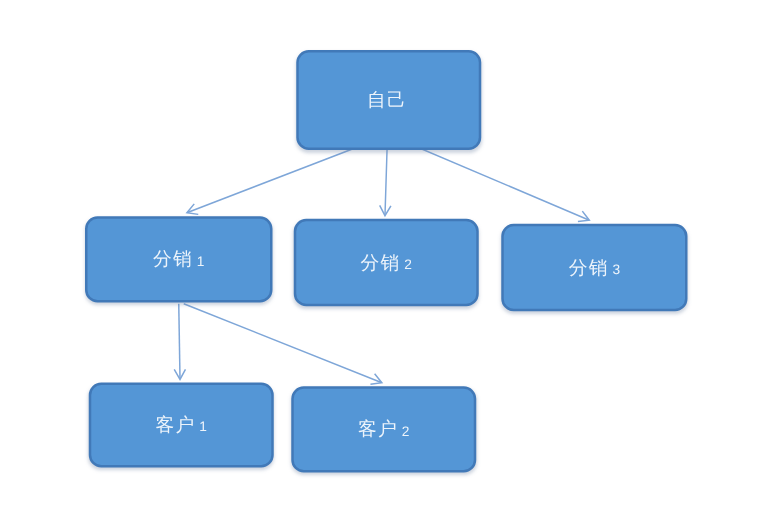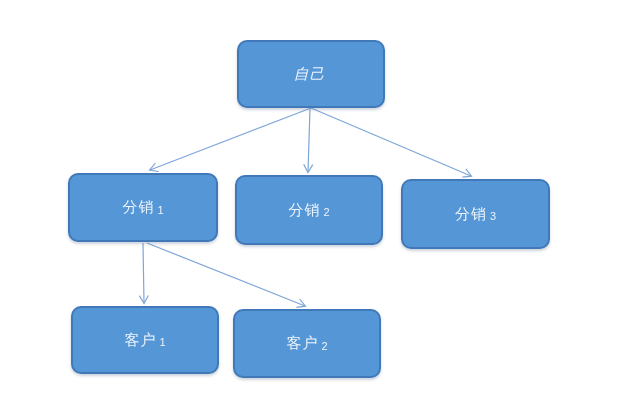--- a/index.html
+++ b/index.html
@@ -36,21 +36,21 @@
     box-shadow: 0 2px 3px rgba(110, 130, 160, 0.35);
   }
   .node .num {
     font-size: 11px;
     margin-left: 3px;
     position: relative;
     top: 2px;
     letter-spacing: 0;
   }
   
-  .n-self  { left: 237px; top: 40px;  width: 148px; height: 68px; font-style: italic; }
+  .n-self  { left: 237px; top: 40px;  width: 148px; height: 80px; }
   .n-dist1 { left: 68px;  top: 173px; width: 150px; height: 69px; }
   .n-dist2 { left: 235px; top: 175px; width: 148px; height: 70px; }
   .n-dist3 { left: 401px; top: 179px; width: 149px; height: 70px; }
   .n-cust1 { left: 71px;  top: 306px; width: 148px; height: 68px; }
   .n-cust2 { left: 233px; top: 309px; width: 148px; height: 69px; }
 </style>
 </head>
 <body>
 
 <div class="canvas">

